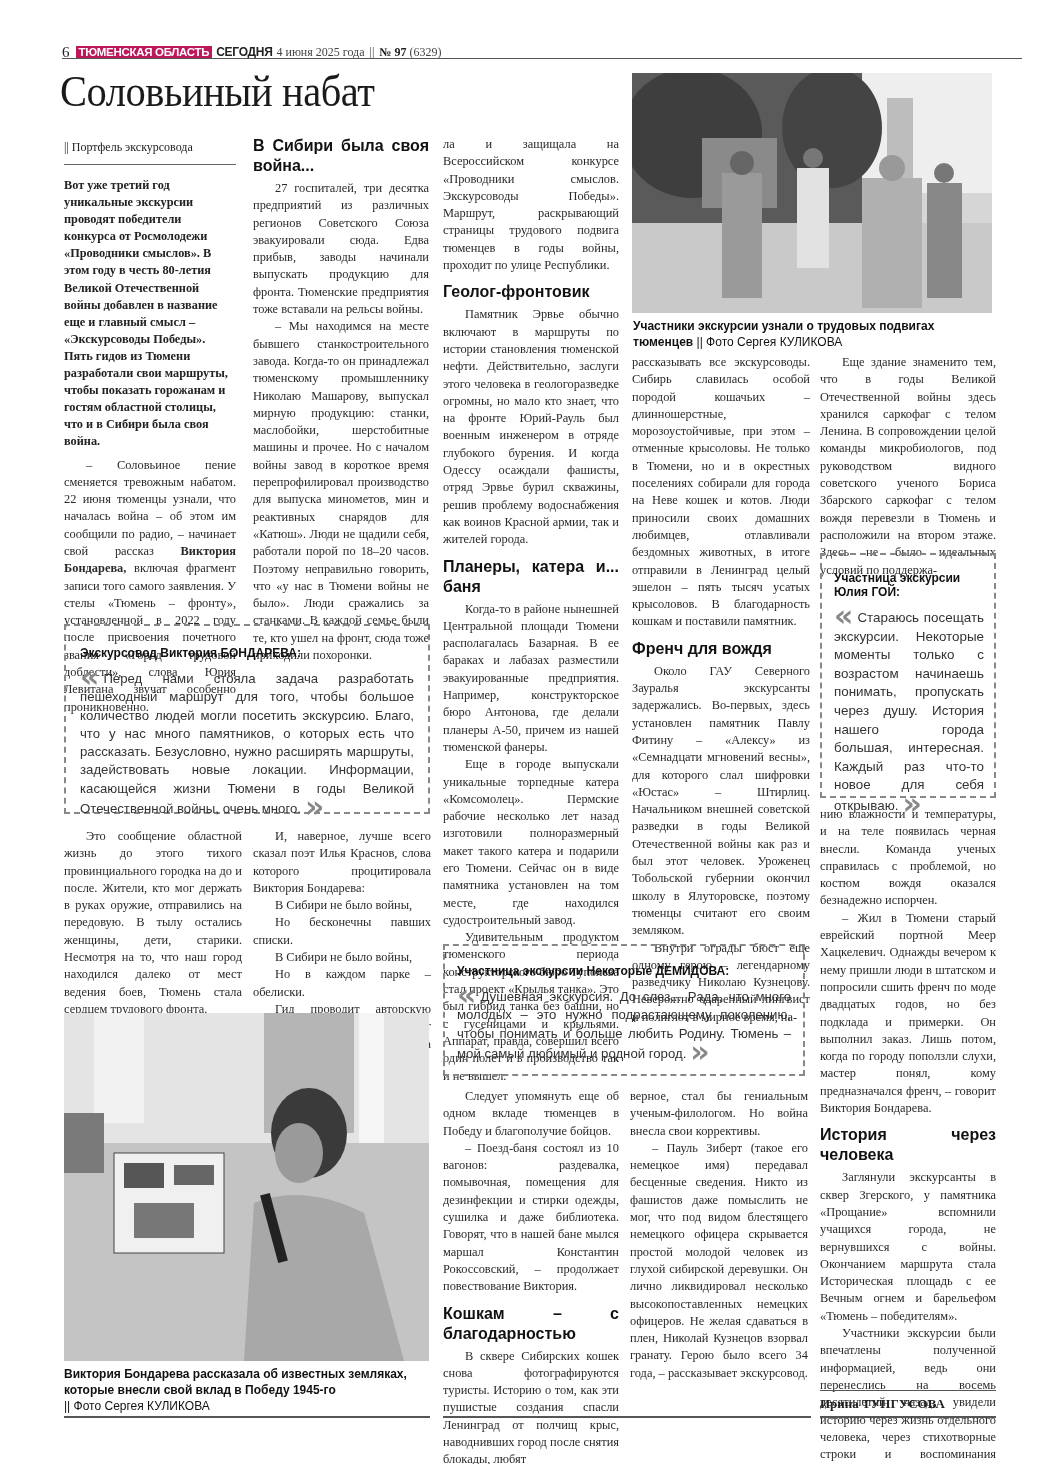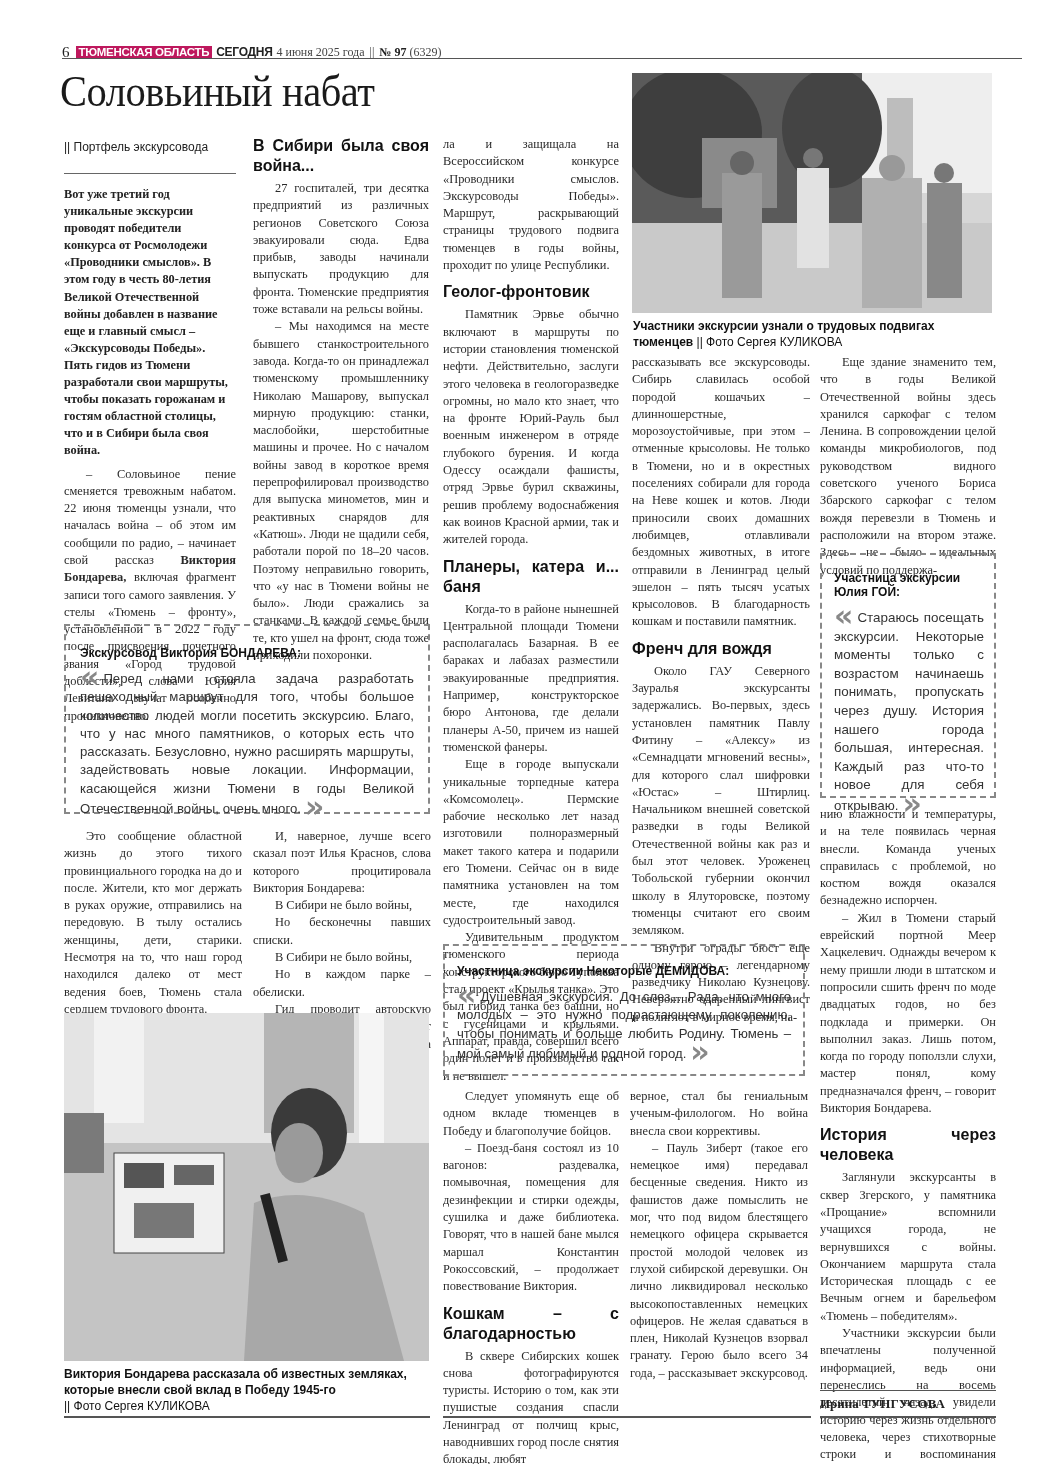--- a/index.html
+++ b/index.html
@@ -10,21 +10,21 @@
   .body-text p{margin:0;text-indent:22px;}
   .body-text p.noindent{text-indent:0;}
   .sub{font-family:"Liberation Sans",sans-serif;font-weight:bold;font-size:16px;line-height:20px;color:#111;margin:8px 0 4px 0;}
   
   #masthead{left:62px;top:44px;height:16px;width:960px;display:flex;align-items:center;font-size:12px;}
   #pagenum{font-family:"Liberation Serif",serif;font-size:15px;margin-right:6px;}
   #regionbox{background:#be185d;color:#fff;font-family:"Liberation Sans",sans-serif;font-weight:bold;font-size:11.5px;padding:0 3px;letter-spacing:-0.3px;}
   #today{font-family:"Liberation Sans",sans-serif;font-weight:bold;font-size:12px;margin:0 4px;letter-spacing:-0.3px;}
   #rule-top{left:62px;top:58px;width:960px;height:1px;background:#555;}
   #headline{left:60px;top:66px;font-family:"Liberation Serif",serif;font-size:44px;letter-spacing:-0.5px;color:#1a1a1a;transform:scaleX(0.92);transform-origin:left;}
-  .rubric{font-family:Liberation Sans, sans-serif;font-size:12px;color:#222;border-bottom:1.5px solid #666;padding-bottom:19px;}
+  .rubric{font-family:Liberation Serif, serif;font-size:12px;color:#222;border-bottom:1.5px solid #666;padding-bottom:9px;}
   .lead{font-weight:bold;font-size:12.3px;line-height:17.1px;color:#222;}
   .quotebox{border:2px dashed #888;padding:14px 14px 10px 14px;box-sizing:border-box;font-family:"Liberation Sans",sans-serif;}
   .qhead{font-weight:bold;font-size:12px;margin-bottom:8px;color:#111;}
   .qtext{font-size:13.2px;line-height:18.3px;text-align:justify;color:#333;}
   .qopen,.qclose{font-family:"DejaVu Sans",sans-serif;font-weight:bold;color:#888;font-size:30px;line-height:18px;vertical-align:-4px;}
   .qopen{margin-right:4px;}
   .qclose{margin-left:4px;}
   .photo{background:#bbb;overflow:hidden;}
   .caption{font-family:"Liberation Sans",sans-serif;font-size:12px;line-height:16px;color:#111;}
   .caption b{font-weight:bold;}

